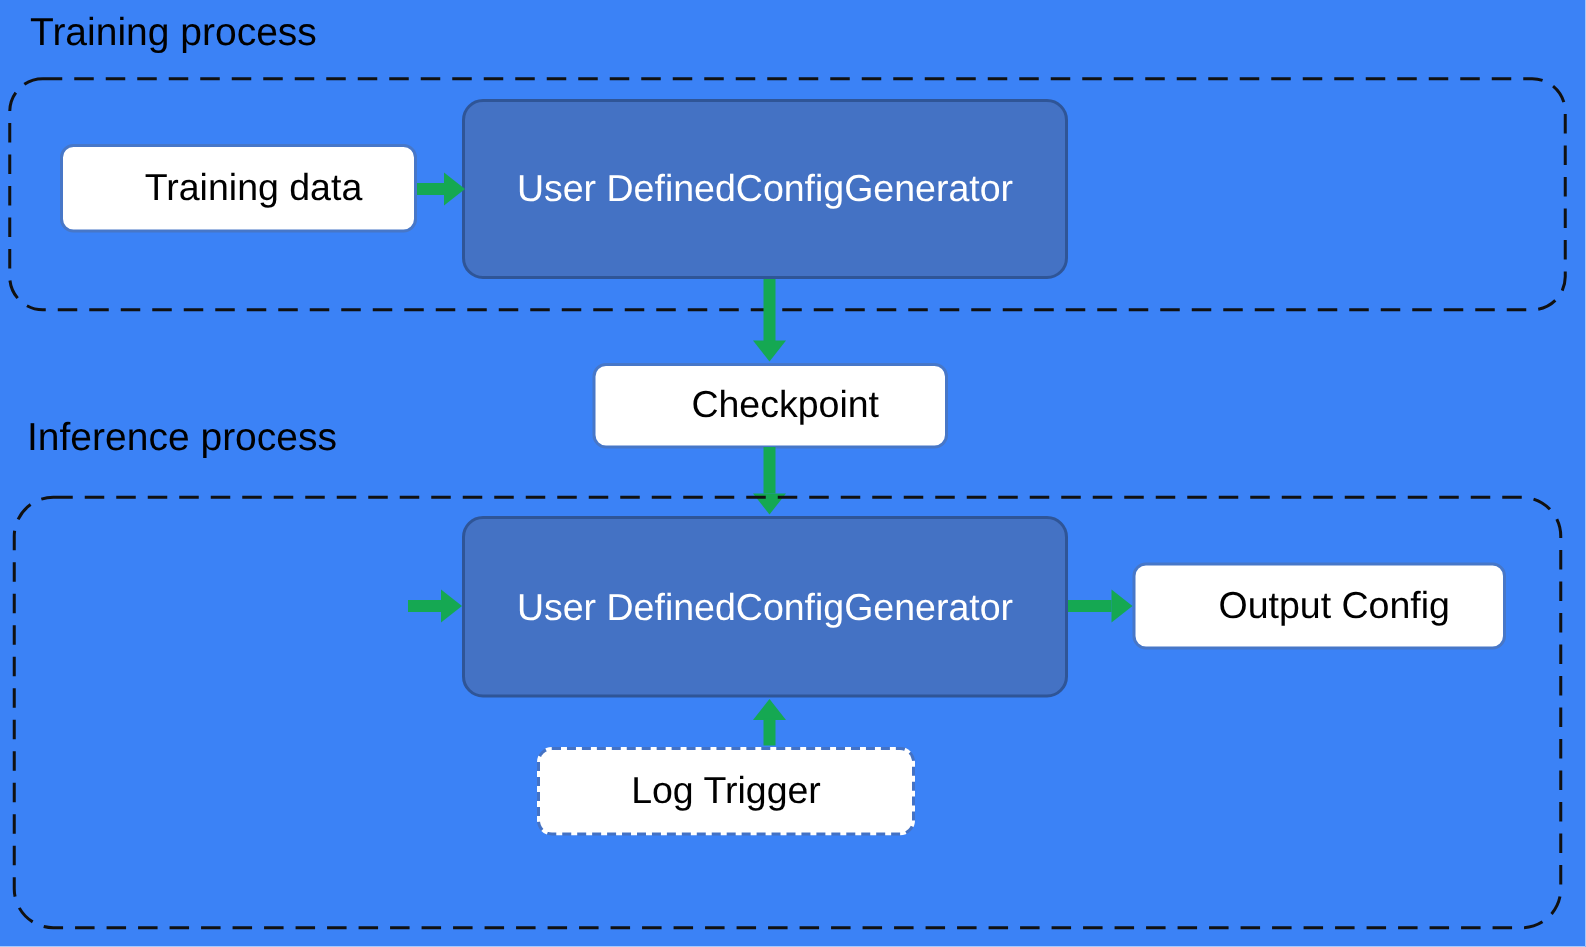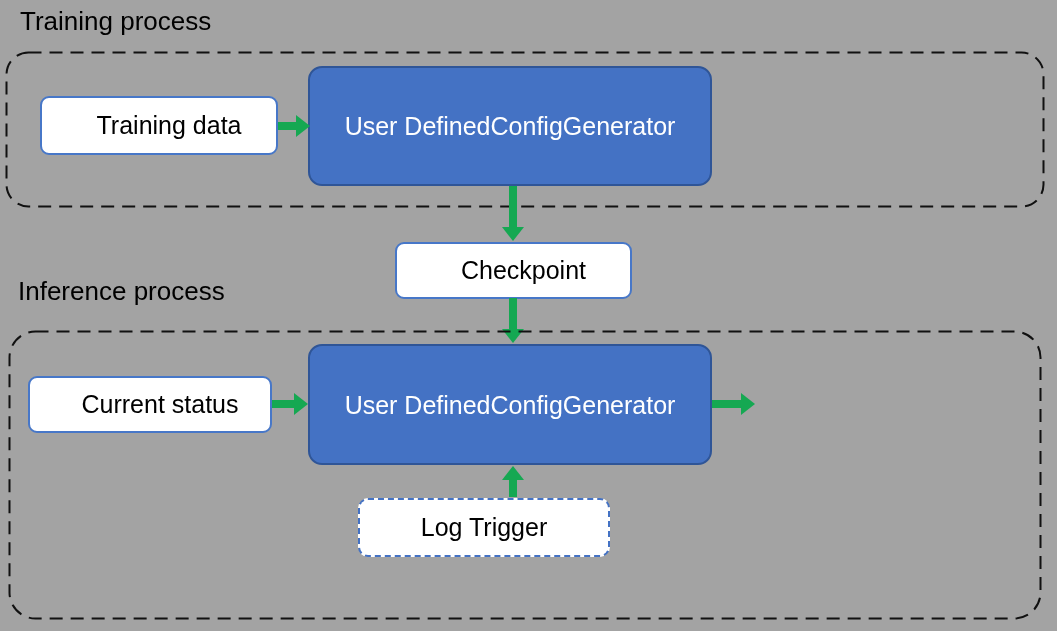--- a/index.html
+++ b/index.html
@@ -12,21 +12,21 @@
   * { margin: 0; padding: 0; box-sizing: border-box; }
   html, body { background: #ffffff; }
   body {
     font-family: "Liberation Sans", "DejaVu Sans", sans-serif;
     color: var(--ink);
   }
   .canvas {
     position: relative;
     width: 1057px;
     height: 631px;
-    background: #a3a3a3;
+    background: #3b82f6;
     overflow: hidden;
   }
   .abs { position: absolute; }
   .section-label {
     position: absolute;
     font-size: 26px;
     color: var(--ink);
     white-space: nowrap;
   }
   .box {
@@ -114,27 +114,27 @@
     <div class="shaft" style="left:7px; top:0; width:8px; height:31px;"></div>
     <div class="tri tri-down" style="left:0; top:31px;"></div>
   </div>
 
   <div class="section-label" style="left:18px; top:276px;">Inference process</div>
 
   <svg class="abs" style="left:8px; top:330px;" width="1034" height="290">
     <rect x="1.5" y="1.5" width="1031" height="287" rx="26" fill="none" stroke-width="2" stroke-dasharray="13 8" stroke="#111111"></rect>
   </svg>
 
-  <div class="box white-box" style="left:28px; top:376px; width:244px; height:57px;">Current status</div>
 
   <div class="box blue-box" style="left:308px; top:344px; width:404px; height:121px;">
     <div>User Defined</div>
     <div>ConfigGenerator</div>
   </div>
 
+  <div class="box white-box" style="left:755px; top:375px; width:249px; height:58px;">Output Config</div>
 
   <div class="arrow" style="left:272px; top:393px; width:36px; height:22px;">
     <div class="shaft" style="left:0; top:7px; width:23px; height:8px;"></div>
     <div class="tri tri-right" style="left:22px; top:0;"></div>
   </div>
 
   <div class="arrow" style="left:712px; top:393px; width:43px; height:22px;">
     <div class="shaft" style="left:0; top:7px; width:29px; height:8px;"></div>
     <div class="tri tri-right" style="left:29px; top:0;"></div>
   </div>

